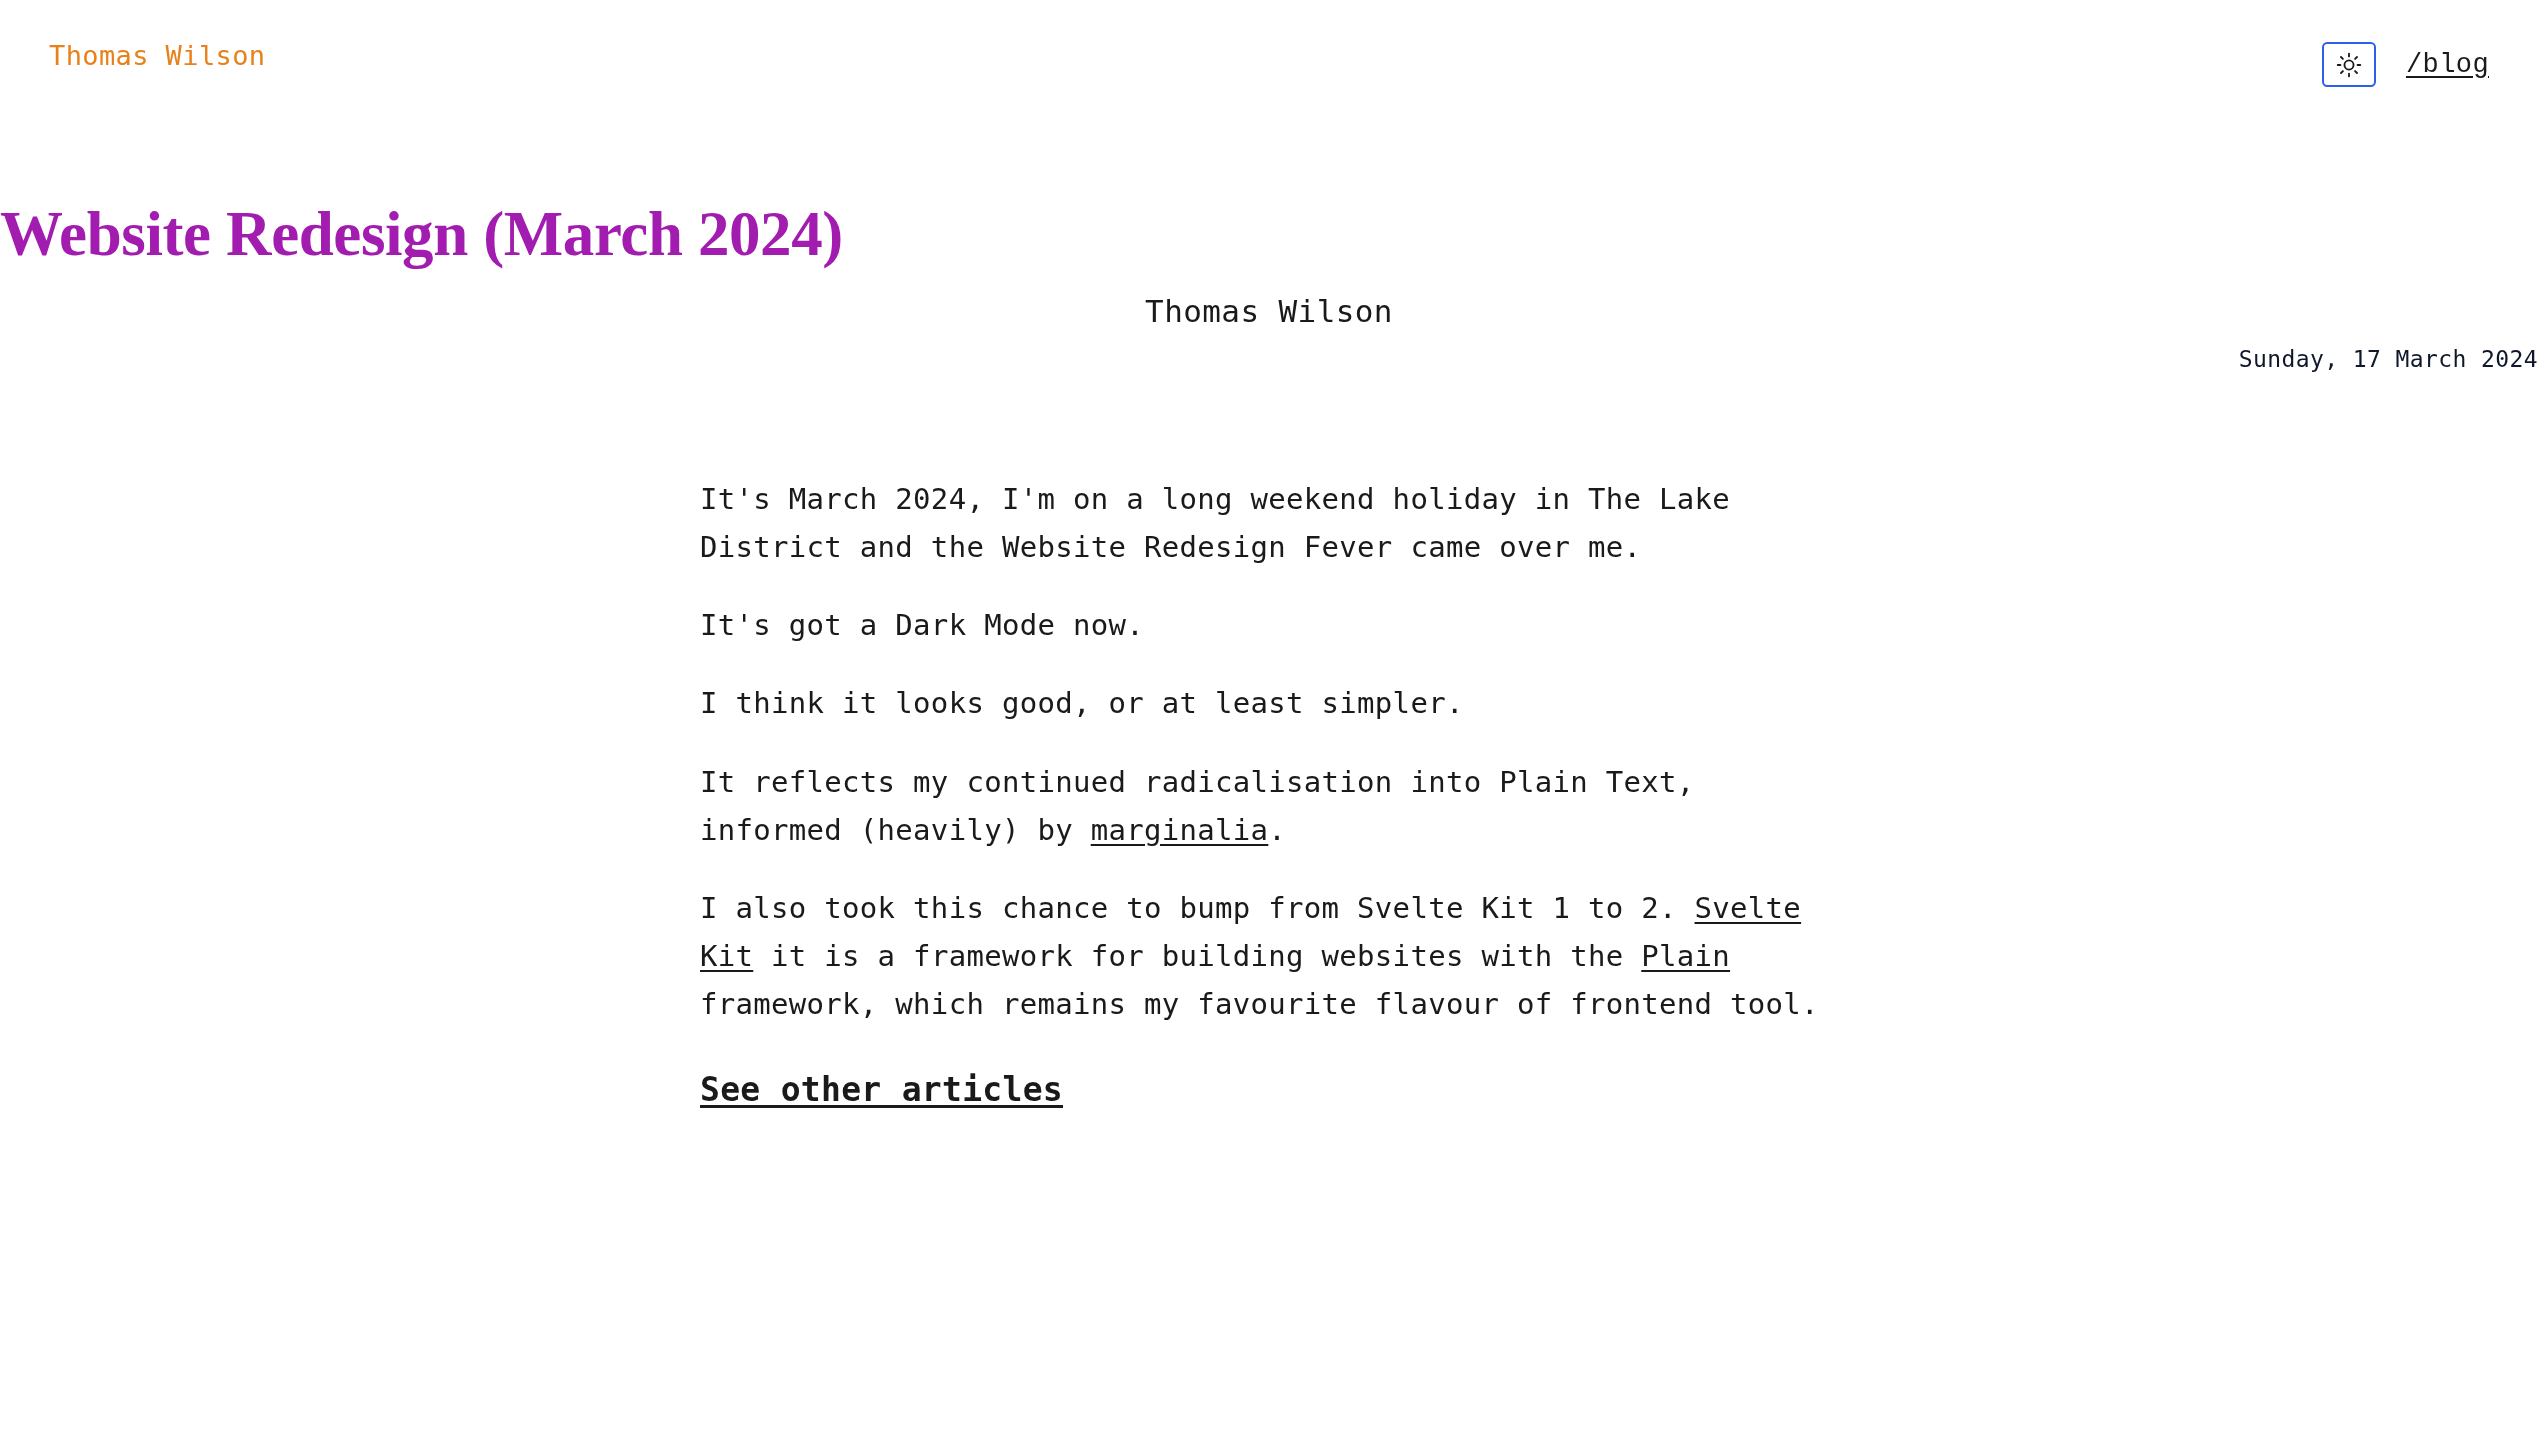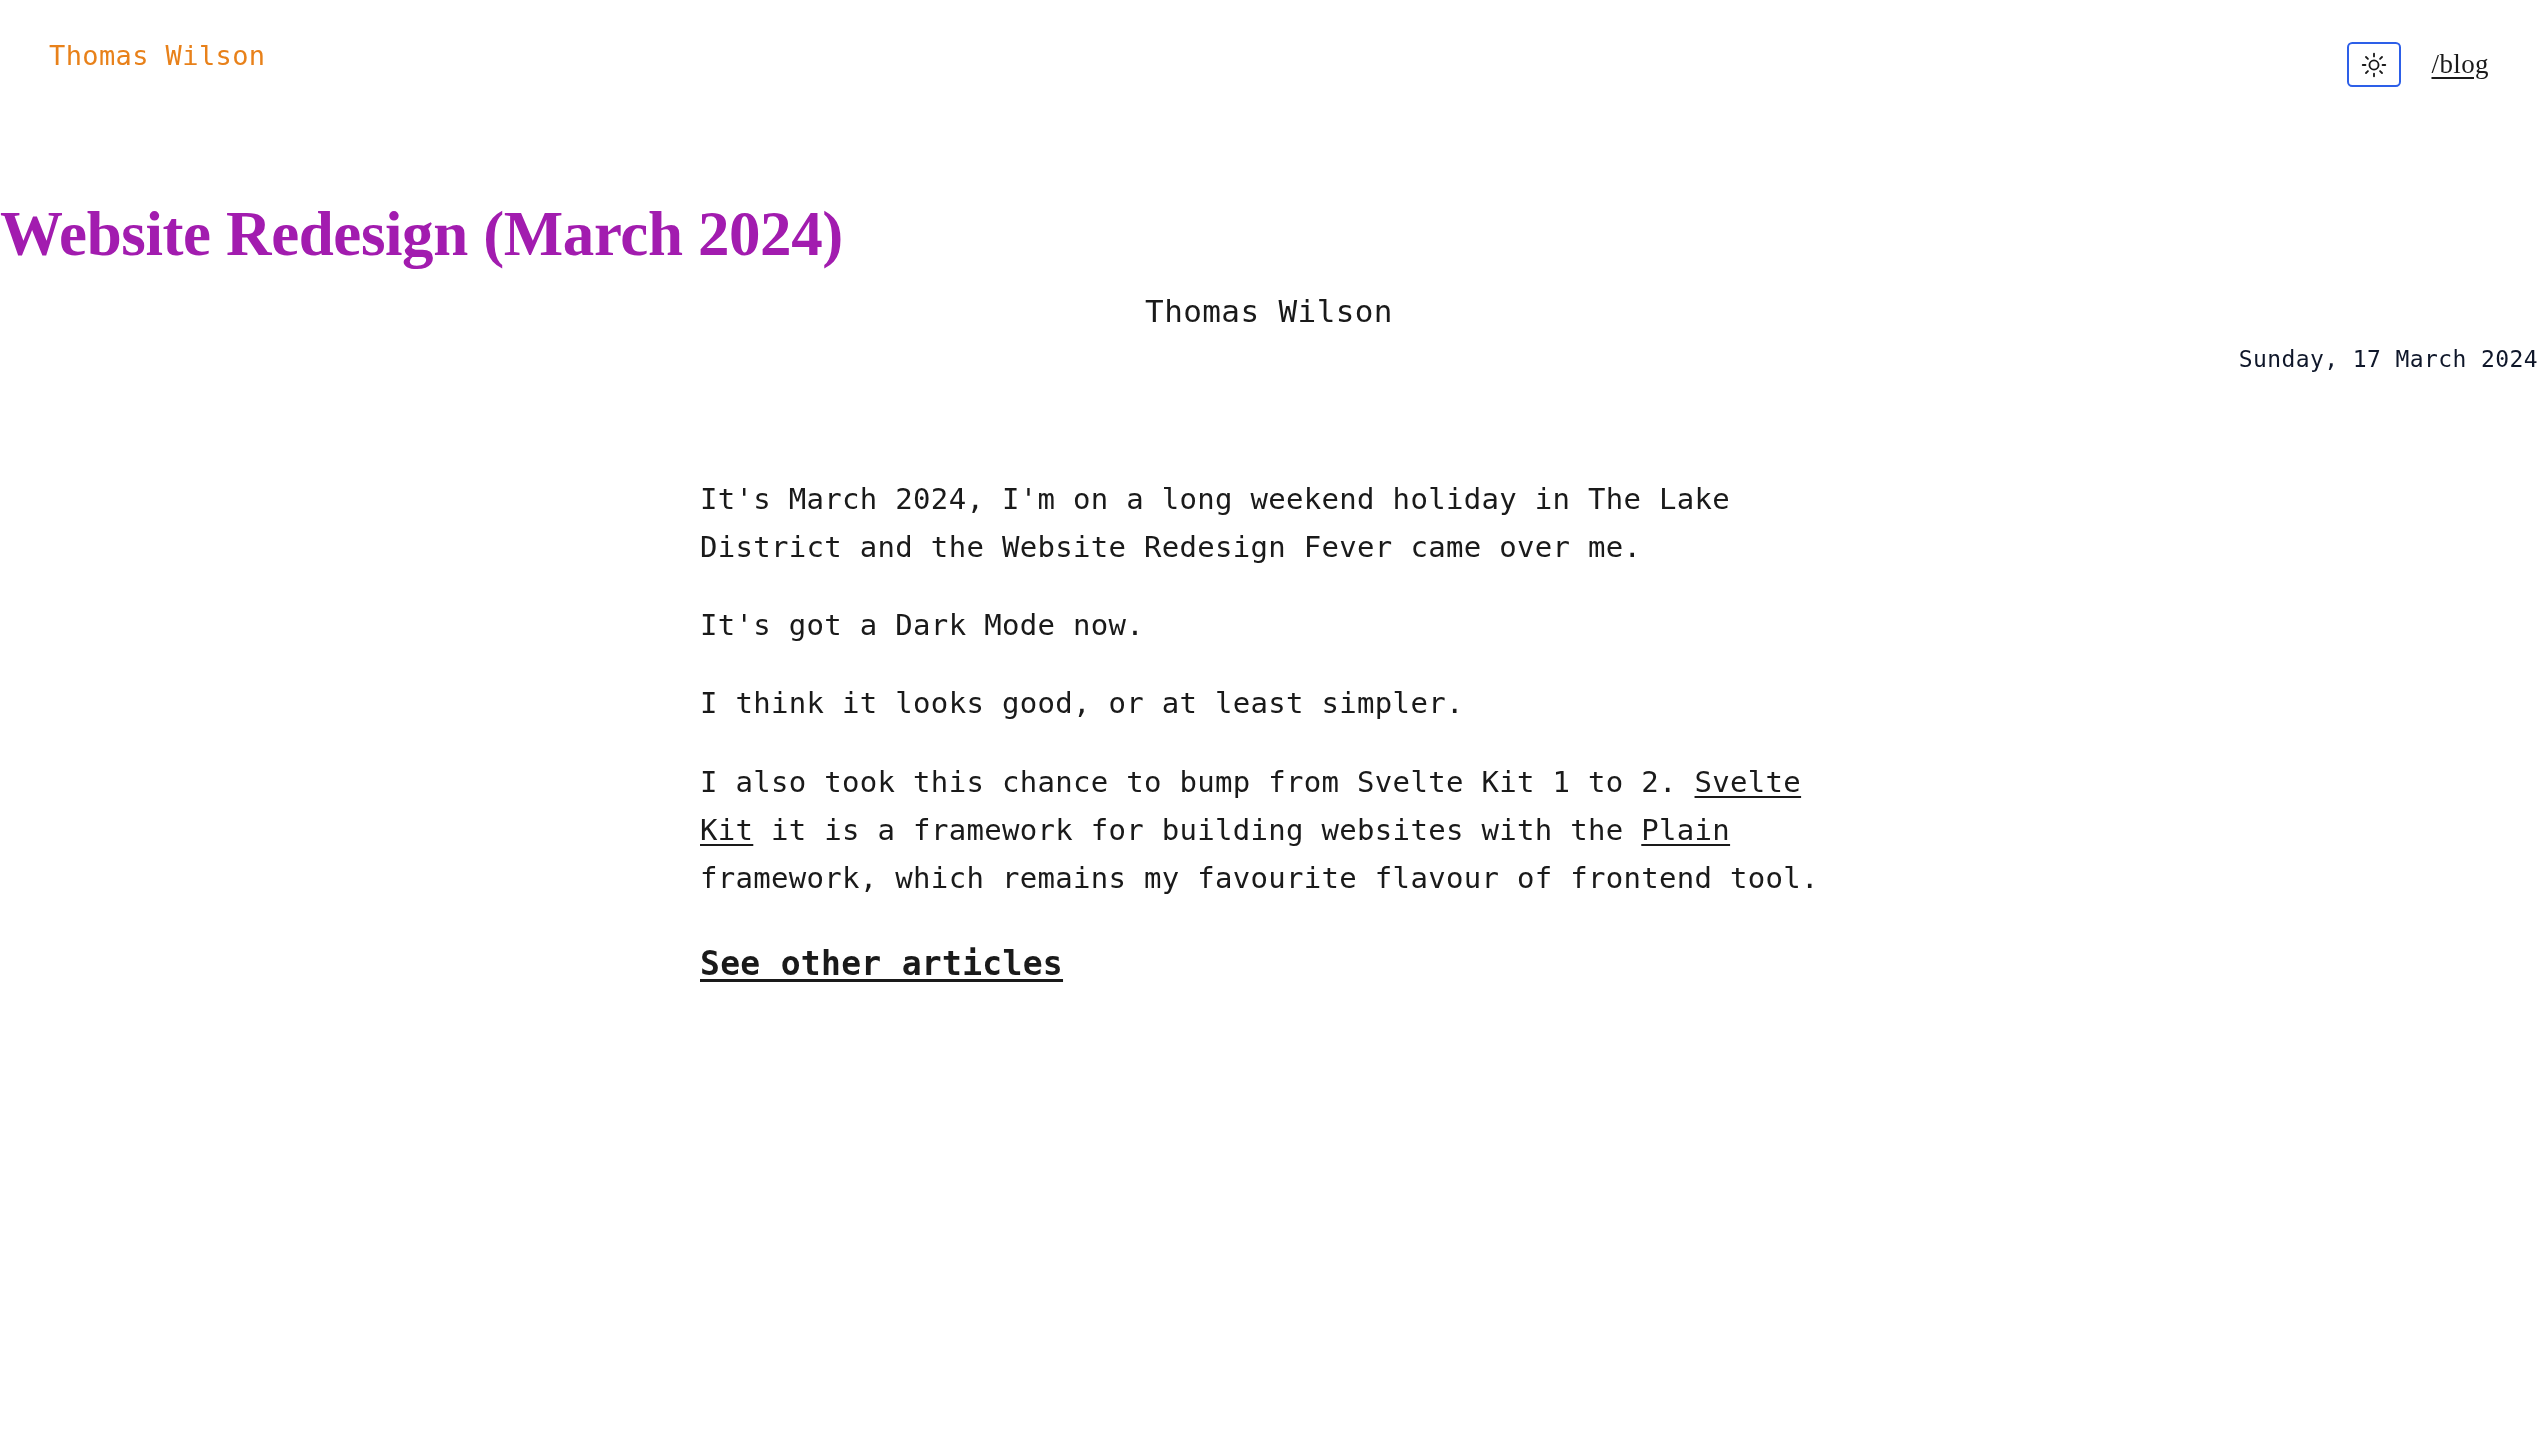--- a/index.html
+++ b/index.html
@@ -46,21 +46,21 @@
     border-radius: 5.2px;
     background: #ffffff;
     display: flex;
     align-items: center;
     justify-content: center;
     cursor: pointer;
     padding: 0;
   }
   .theme-toggle svg { display: block; }
   .blog-link {
-    font-family: Liberation Serif, serif;
+    font-family: Liberation Mono, monospace;
     font-size: 27px;
     color: #1a1a1a;
     text-decoration: underline;
     text-underline-offset: 4.4px;
     letter-spacing: 0.4px;
     text-align: right;
   }
 
   
   .article {
@@ -165,20 +165,23 @@
     </p>
 
     <p>
       <span>It's got a Dark Mode now.</span>
     </p>
 
     <p>
       <span>I think it looks good, or at least simpler.</span>
     </p>
 
+    <p>
+      <span>It reflects my continued radicalisation into Plain Text, informed (heavily) by </span><a class="inline-link" href="#">marginalia</a><span>.</span>
+    </p>
 
     <p>
       <span>I also took this chance to bump from Svelte Kit 1 to 2. </span><a class="inline-link" href="#">Svelte Kit</a><span> it is a framework for building websites with the </span><a class="inline-link" href="#">Plain</a><span> framework, which remains my favourite flavour of frontend tool.</span>
     </p>
 
     <a class="see-other" href="#">See other articles</a>
   </div>
 </main>
 
 

